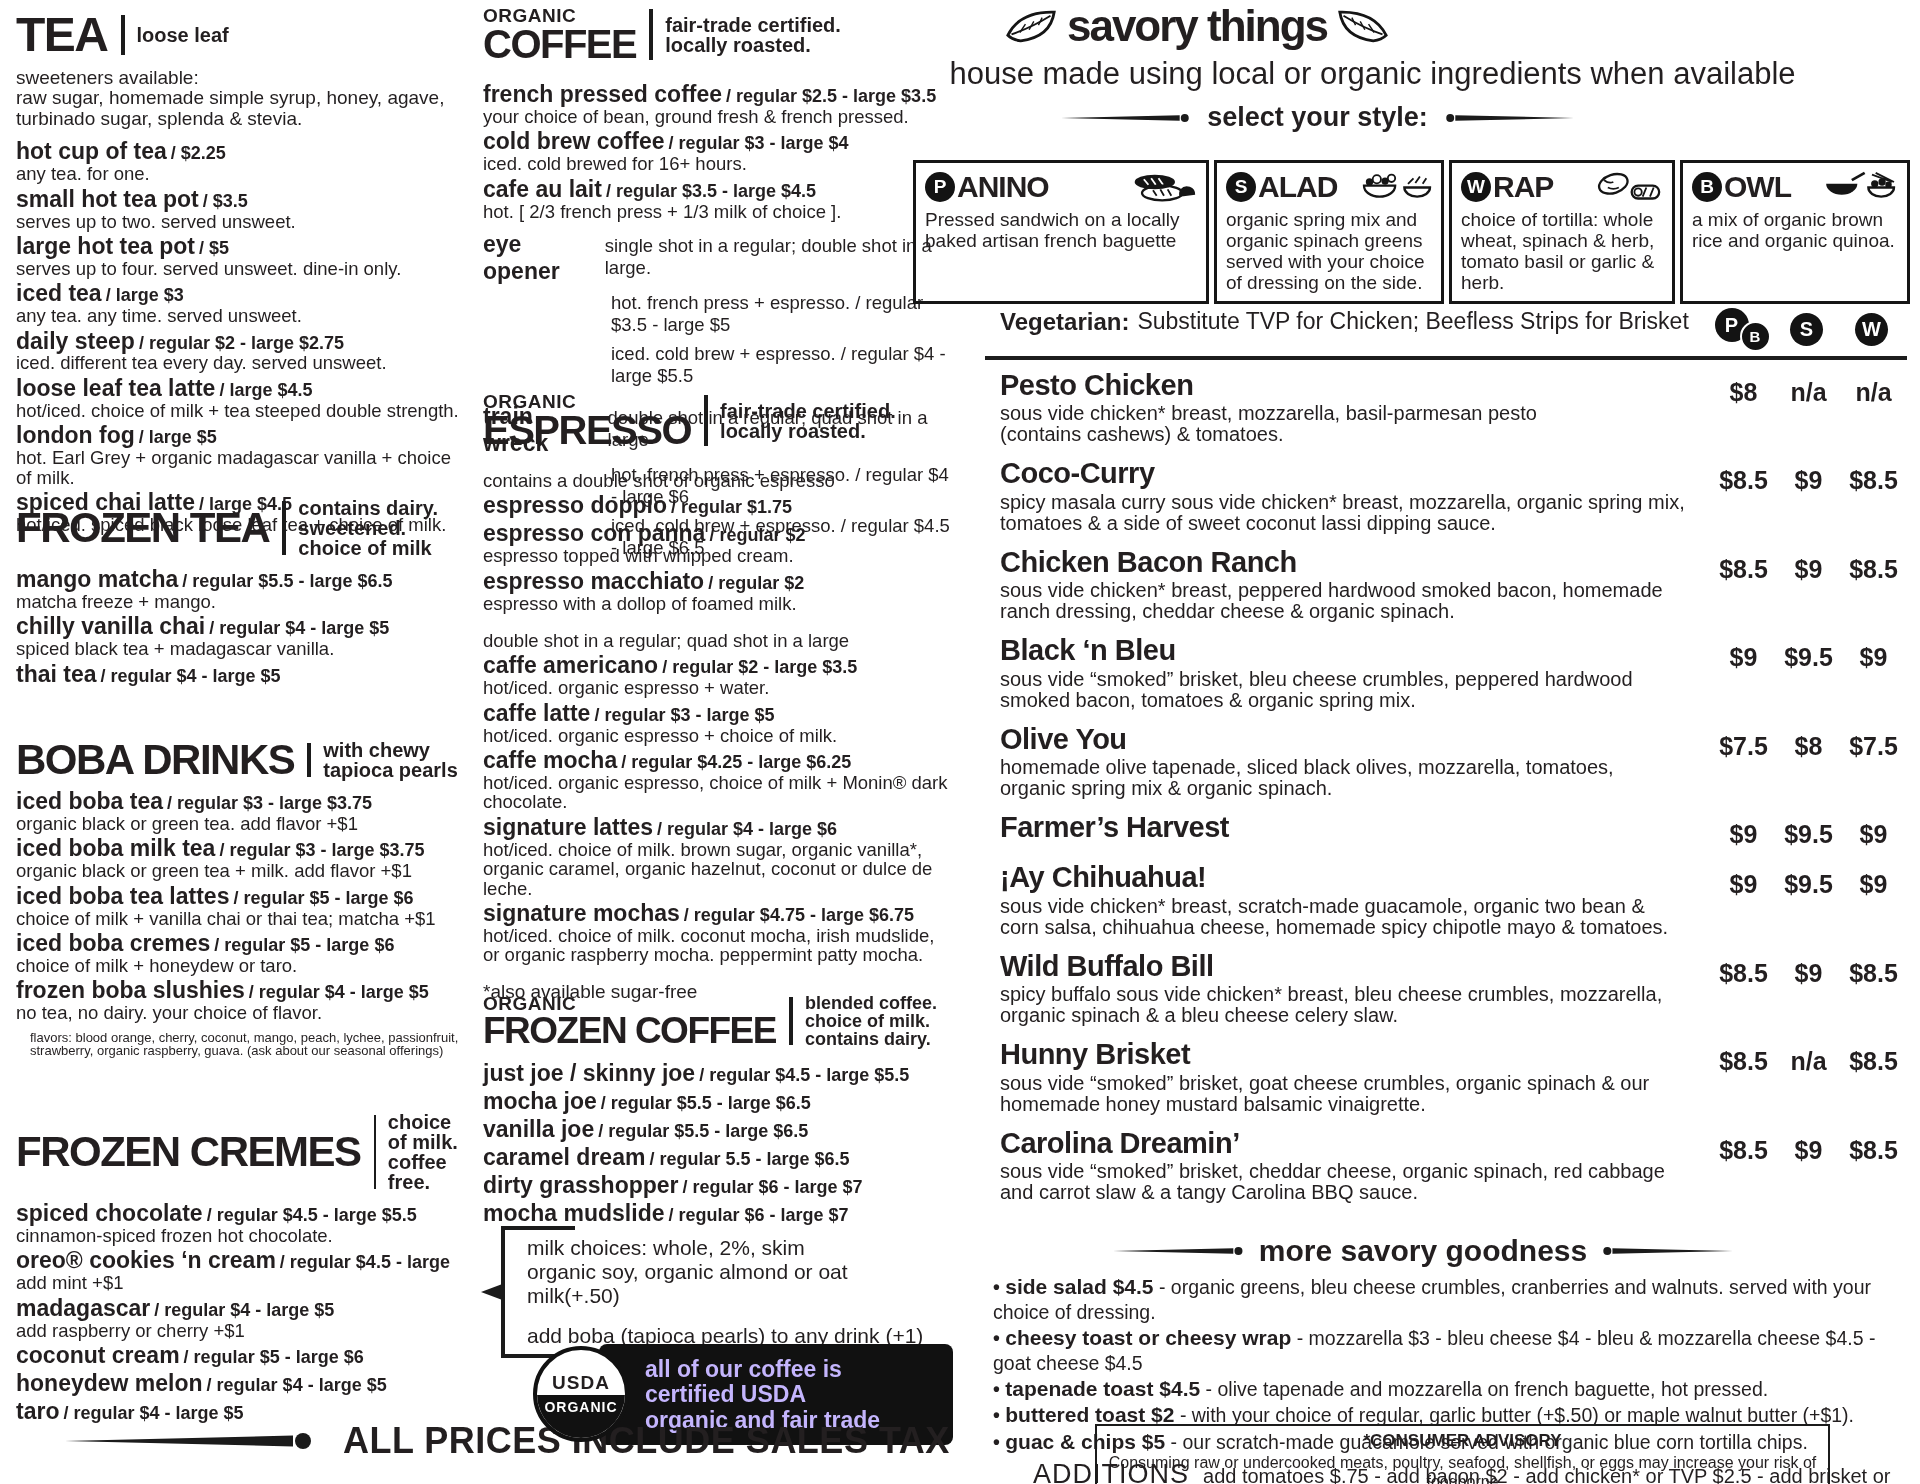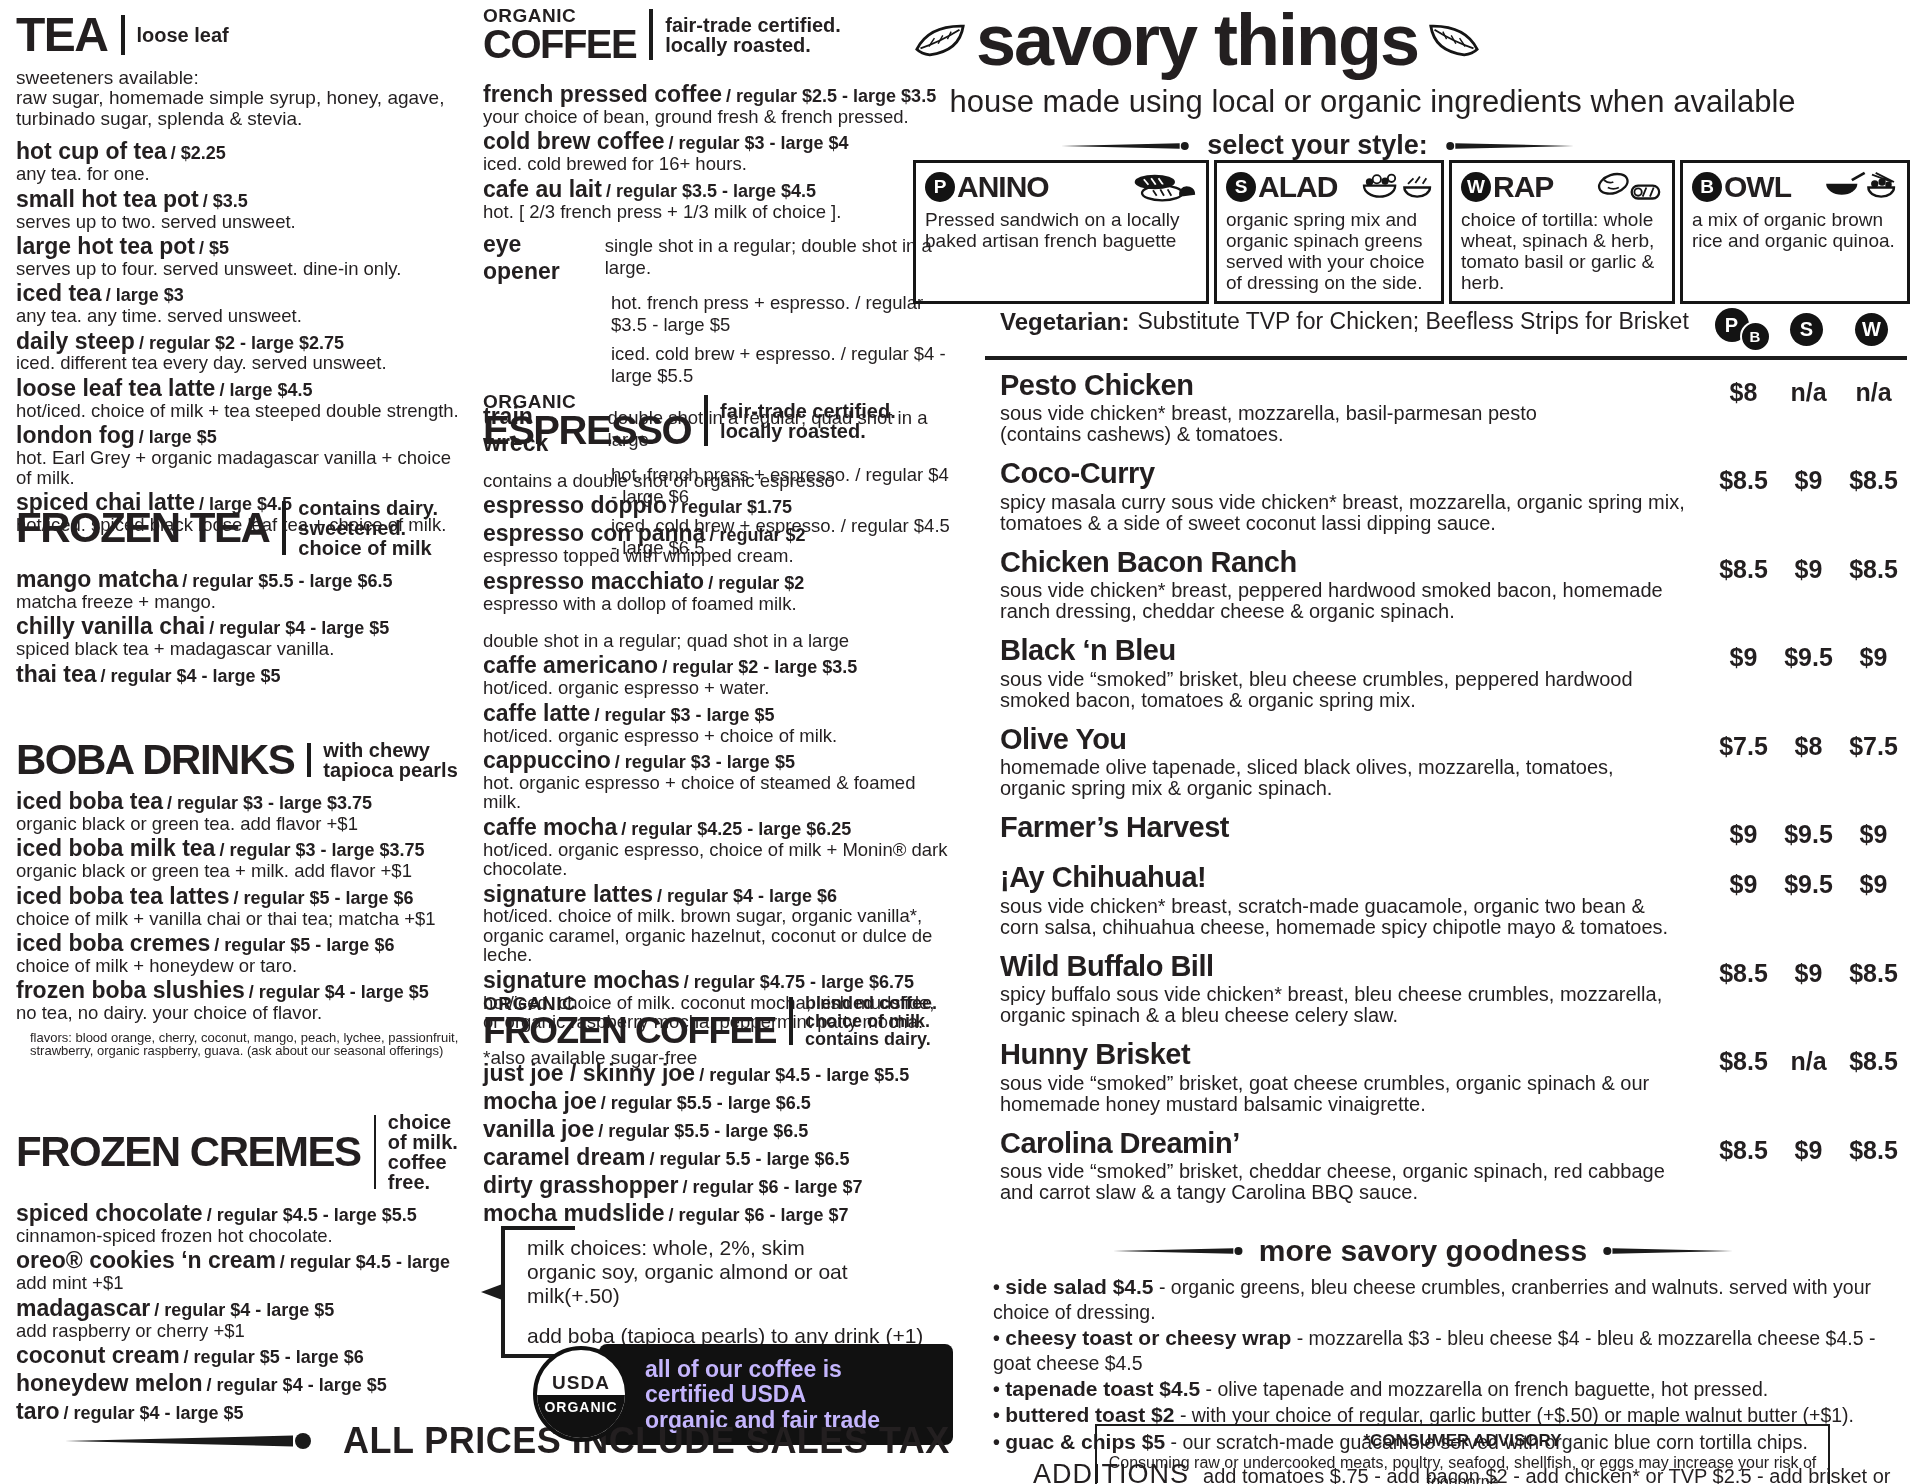--- a/index.html
+++ b/index.html
@@ -64,21 +64,21 @@
   .usda-text { background:#111; color:#c4b5fd; font-size:23px; font-weight:700; line-height:1.1;
      padding:13px 18px 12px 46px; margin-left:-30px; border-radius:8px; white-space:pre-line; }
 
   
   .footer { position:absolute; left:65px; top:1420px; display:flex; align-items:center; }
   .footer-text { font-size:36px; font-weight:700; letter-spacing:.5px; margin-left:28px; white-space:nowrap; }
 
   
   .rt-header { position:absolute; top:4px; left:0; width:100%; }
   .title-row { display:flex; align-items:center; justify-content:center; width:620px; margin-left:52px; }
-  .rt-title { font-size:72px; font-weight:700; letter-spacing:-2px; line-height:1; margin:0 10px; white-space:nowrap; }
+  .rt-title { font-size:44px; font-weight:700; letter-spacing:-2px; line-height:1; margin:0 10px; white-space:nowrap; }
   .rt-subtitle { text-align:center; font-size:31px; font-weight:400; margin-top:8px; }
   .select-row { display:flex; align-items:center; justify-content:center; margin-top:10px; margin-right:110px; }
   .select-label { font-size:27px; font-weight:700; margin:0 16px; white-space:nowrap; }
 
   .style-row { position:absolute; top:160px; left:78px; display:flex; gap:5px; }
   .style-box { border:3px solid #161616; padding:7px 9px; box-sizing:border-box; min-height:132px; }
   .sb-0 { width:296px; } .sb-1 { width:230px; } .sb-2 { width:226px; } .sb-3 { width:230px; }
   .sb-head { display:flex; align-items:center; }
   .circle-letter { width:30px; height:30px; border-radius:50%; background:#131313; color:#fff;
      display:inline-flex; align-items:center; justify-content:center; font-size:19px; font-weight:700; flex:none; }
@@ -346,24 +346,20 @@
     <div class="note-line" style="margin-top:18px">double shot in a regular; quad shot in a large</div>
     <div class="items" style="margin-top:4px">
 
     <div class="item">
         <div class="item-line"><span>caffe americano</span><span class="i-price">/ regular $2 - large $3.5</span></div>
         <div class="i-desc">hot/iced. organic espresso + water.</div>
       </div>
         <div class="item">
         <div class="item-line"><span>caffe latte</span><span class="i-price">/ regular $3 - large $5</span></div>
         <div class="i-desc">hot/iced. organic espresso + choice of milk.</div>
-      </div>
-        <div class="item">
-        <div class="item-line"><span>cappuccino</span><span class="i-price">/ regular $3 - large $5</span></div>
-        <div class="i-desc">hot. organic espresso + choice of steamed &amp; foamed milk.</div>
       </div>
         <div class="item">
         <div class="item-line"><span>caffe mocha</span><span class="i-price">/ regular $4.25 - large $6.25</span></div>
         <div class="i-desc">hot/iced. organic espresso, choice of milk + Monin® dark chocolate.</div>
       </div>
         <div class="item">
         <div class="item-line"><span>signature lattes</span><span class="i-price">/ regular $4 - large $6</span></div>
         <div class="i-desc">hot/iced. choice of milk. brown sugar, organic vanilla*, organic caramel, organic hazelnut, coconut or dulce de leche.</div>
       </div>
         <div class="item">

